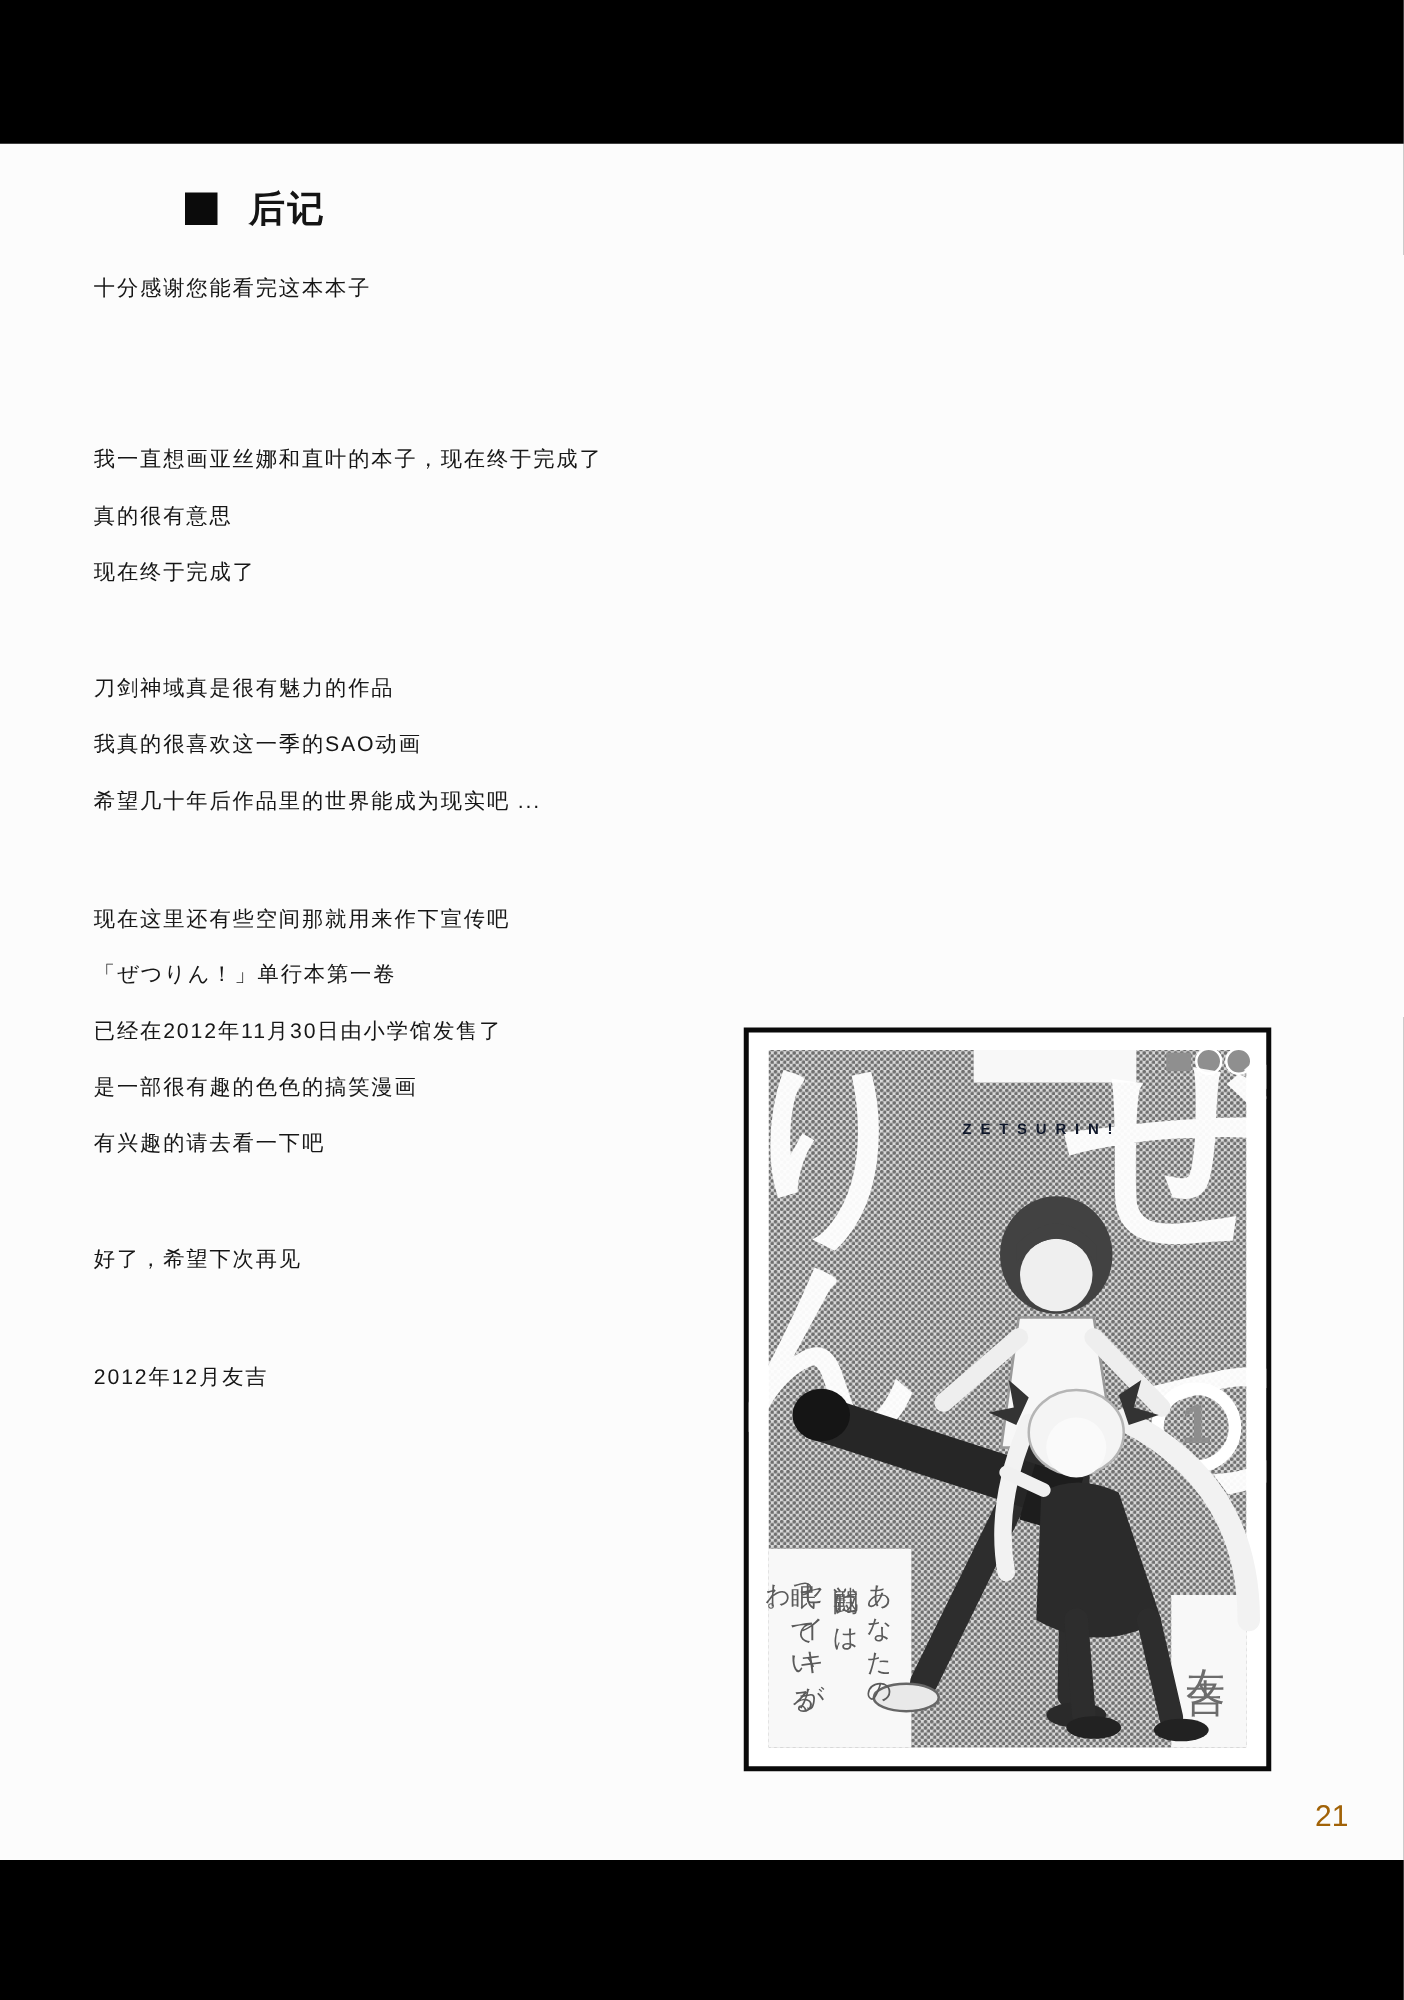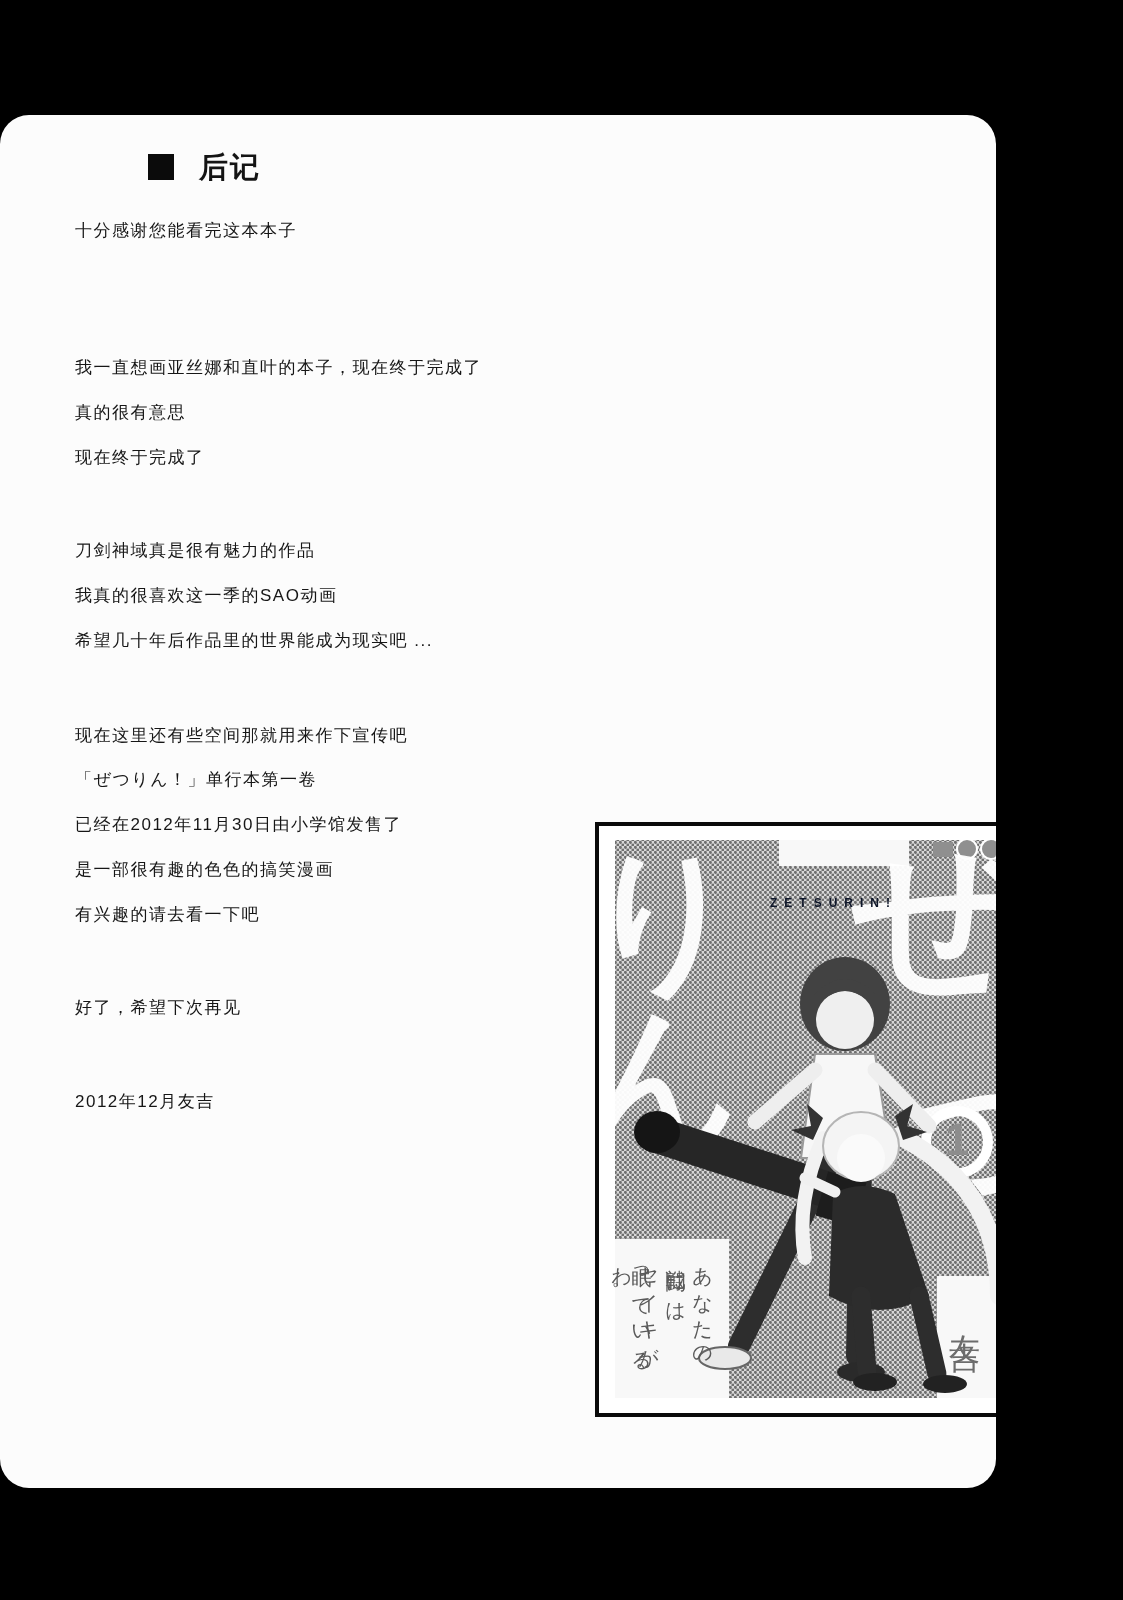--- a/index.html
+++ b/index.html
@@ -2,22 +2,22 @@
 <html><head>
 <meta charset="utf-8">
 <style>
   html,body{margin:0;padding:0;}
   body{
     width:1123px;height:1600px;position:relative;background:#000;
     font-family:"Liberation Sans","DejaVu Sans",sans-serif;
     -webkit-font-smoothing:antialiased;
   }
   .page{
-    position:absolute;left:0;top:115px;width:996px;height:1373px;
-    background:#fcfcfc;overflow:hidden;border-radius:29px;
+    position:absolute;left:0;top:115px;width:1123px;height:1373px;
+    background:#fcfcfc;overflow:hidden;
   }
   
   .title-square{position:absolute;left:148px;top:39px;width:26px;height:26px;background:#0b0b0b;}
   .page-title{position:absolute;left:199px;top:33px;font-size:29px;font-weight:bold;color:#141414;letter-spacing:2px;margin:0;}
   
   .ln{position:absolute;left:75px;margin:0;font-size:17px;color:#161616;letter-spacing:1.5px;white-space:pre;}
   
   .cover{
     position:absolute;left:595px;top:707px;width:414px;height:587px;
     border:4px solid #0a0a0a;background:#fff;overflow:hidden;

